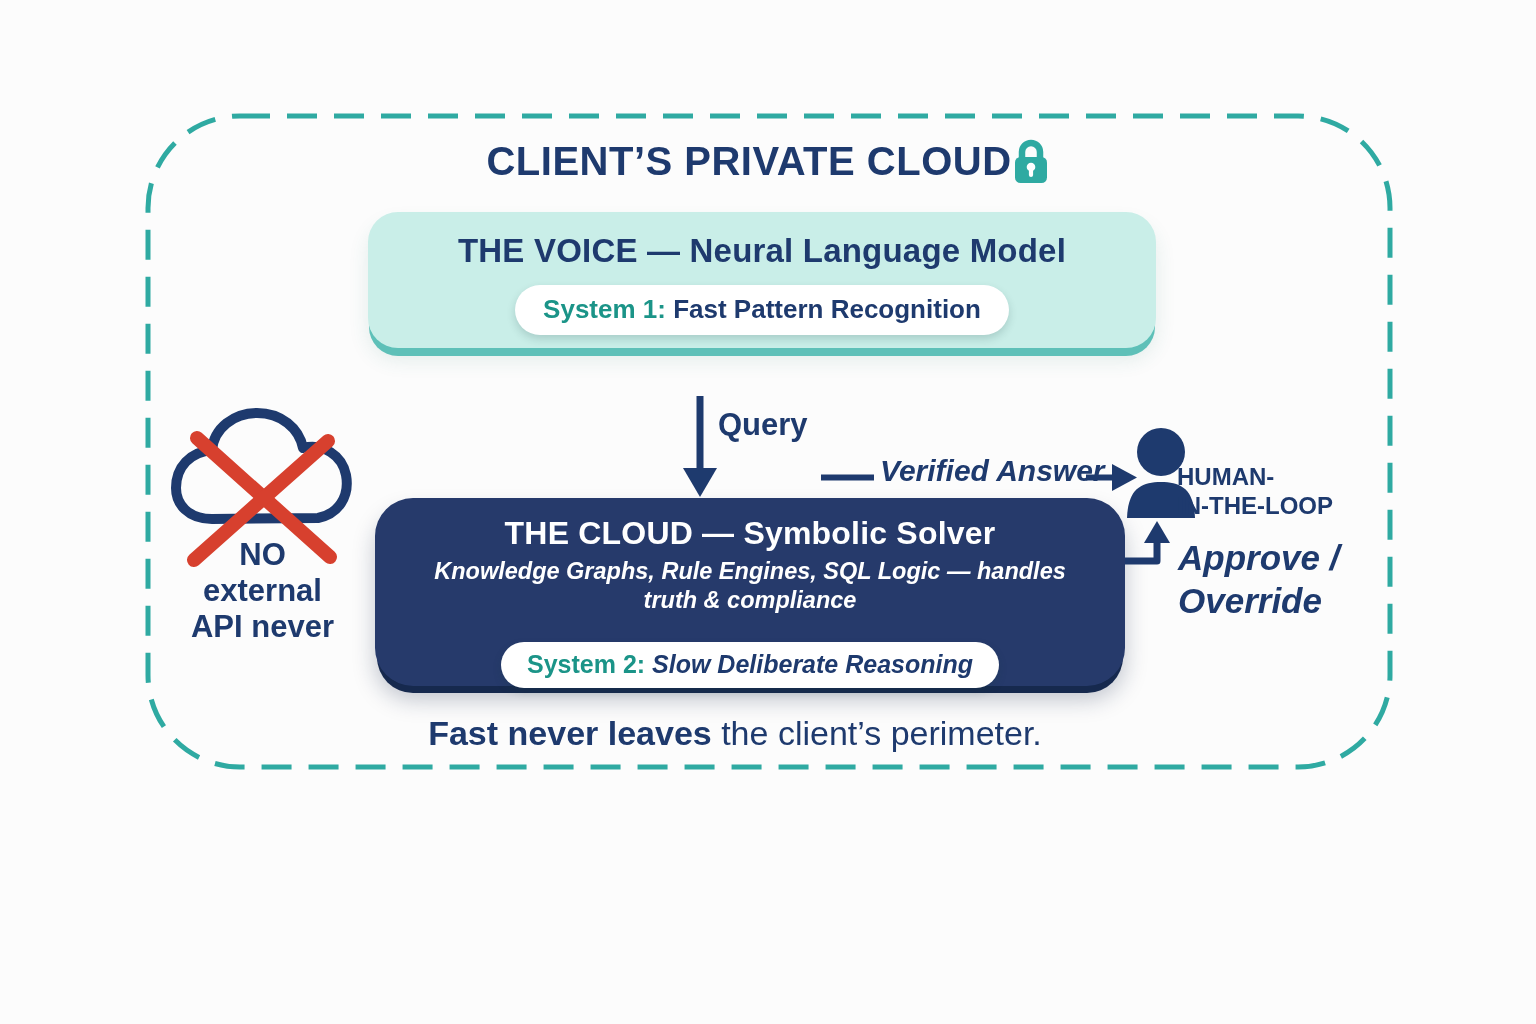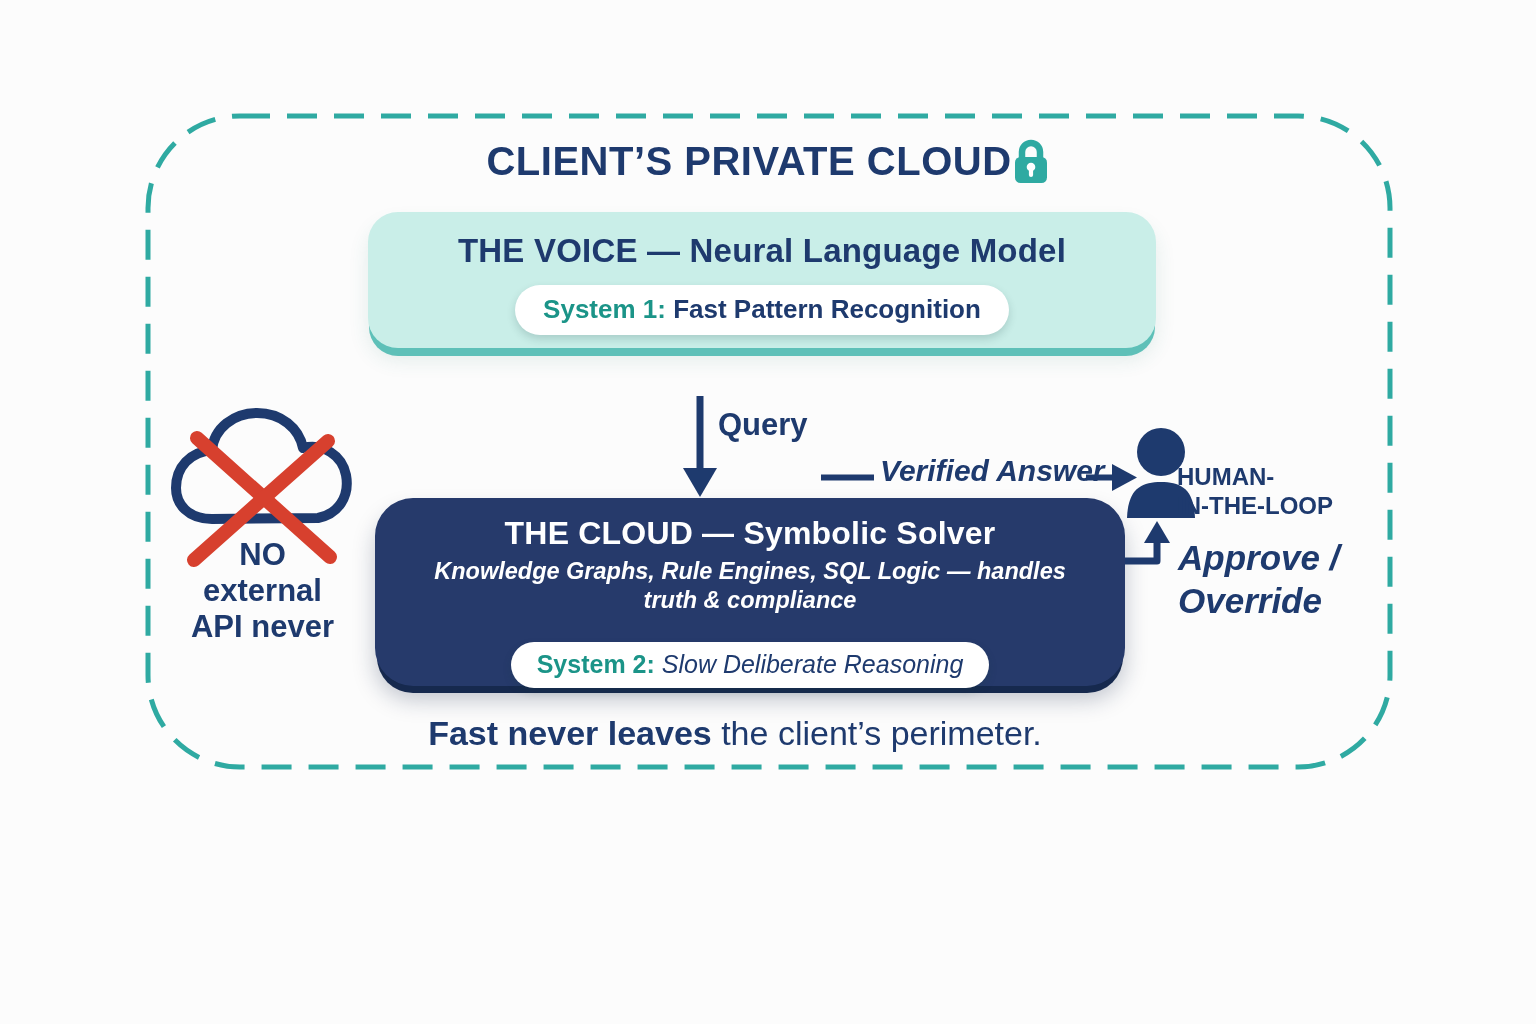--- a/index.html
+++ b/index.html
@@ -88,21 +88,21 @@
     margin-top: 17px;
     font-size: 32px; font-weight: 800; letter-spacing: 0.2px;
   }
   .brain-sub {
     margin: 5px auto 16px auto;
     width: 690px;
     font-size: 23.5px; font-weight: 600; font-style: italic;
     line-height: 1.25;
   }
   .brain-box .pill { font-size: 25px; margin-top: 10px; padding: 8px 26px 9px 26px; }
-  .brain-box .pill-text { color: var(--c-navy, #1e3a6e); font-weight: 400; font-style: italic; }
+  .brain-box .pill-text { color: var(--c-navy, #1e3a6e); font-weight: 700; font-style: italic; }
 
   
   .no-api-text {
     left: 165px; top: 537px; width: 195px;
     text-align: center;
     font-size: 31px; font-weight: 800; line-height: 1.16;
     color: var(--c-navy, #1e3a6e);
     z-index: 4;
   }
 

